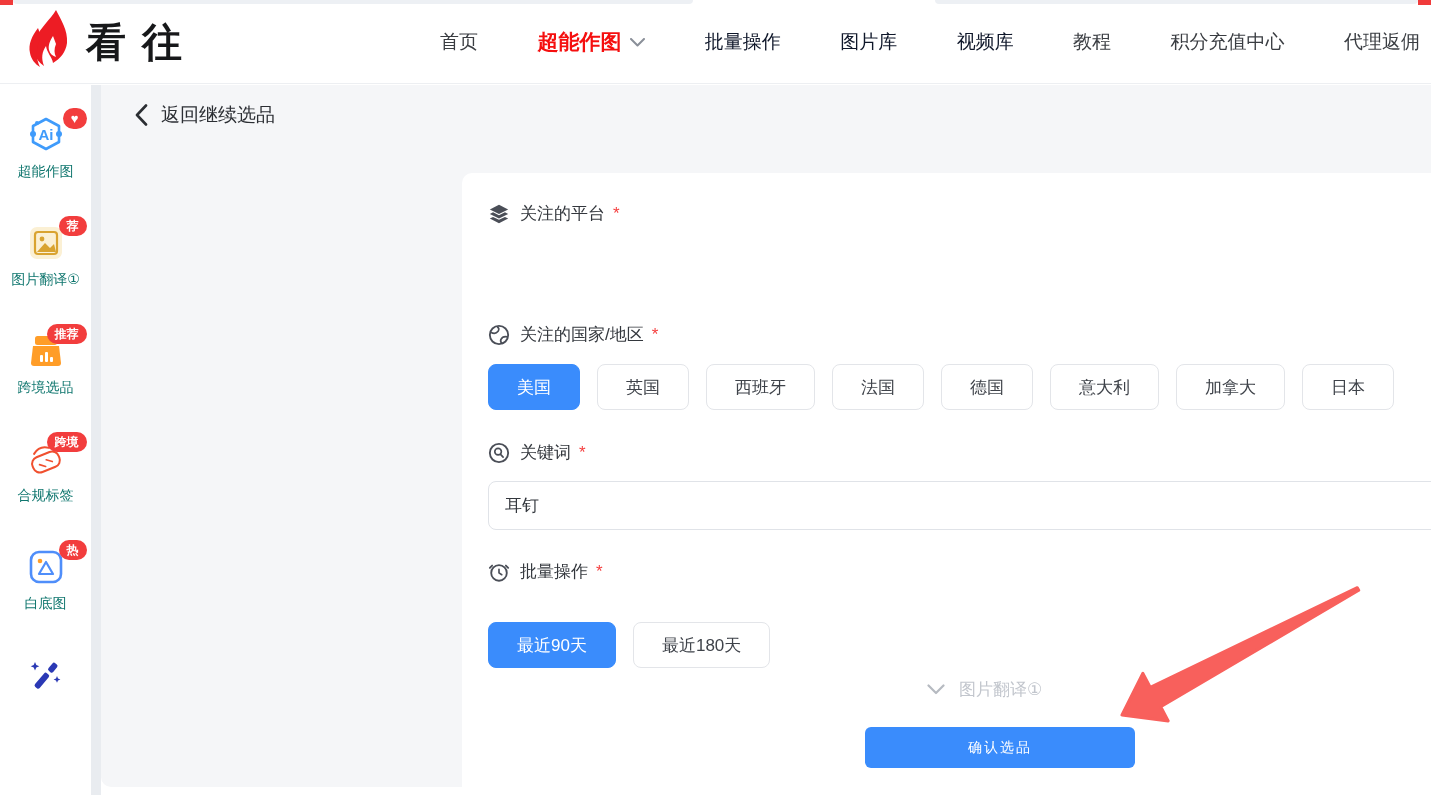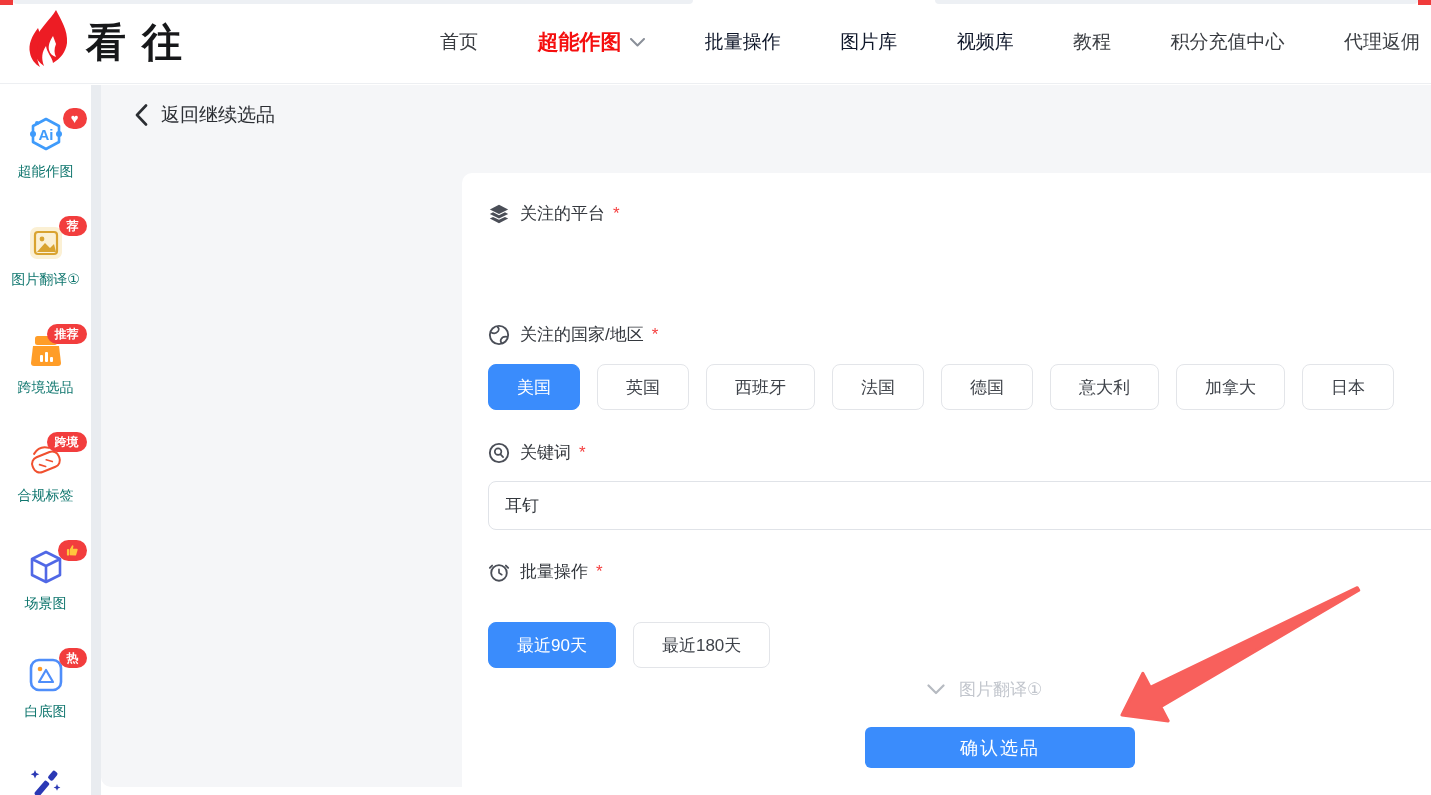--- a/index.html
+++ b/index.html
@@ -57,21 +57,21 @@
   .opt-btn.selected { background:#3a8cfc; border-color:#3a8cfc; color:#fff; }
 
   .kw-input { position:absolute; left:26px; right:-12px; top:308px; height:49px; border:1px solid #e0e3e8;
               border-radius:8px; font-size:17px; color:#33373d; padding:0 16px;
               font-family:"Liberation Sans","DejaVu Sans",sans-serif; outline:none; background:#fff; }
 
   .expand-row { position:absolute; left:465px; top:505px; display:flex; align-items:center; gap:14px;
                 color:#c2c6cd; font-size:17px; cursor:pointer; }
 
   .submit-btn { position:absolute; left:403px; top:554px; width:270px; height:41px; background:#3a8cfc;
-                border:none; border-radius:6px; color:#fff; font-size:18px; letter-spacing:2px;
+                border:none; border-radius:6px; color:#fff; font-size:14px; letter-spacing:2px;
                 cursor:pointer; font-family:"Liberation Sans","DejaVu Sans",sans-serif; }
 
   .arrow-annot { position:absolute; left:1098px; top:573px; width:284px; height:152px; z-index:25; pointer-events:none; }
 </style>
 </head>
 <body>
 
 <div id="app">
 
   <div class="strip red" style="left:0;width:13px;"></div>
@@ -184,36 +184,20 @@
               <line x1="13" y1="22" x2="18" y2="26" stroke="#f0502f" stroke-width="1.6" stroke-linecap="round"></line>
               <line x1="21" y1="20" x2="26" y2="24" stroke="#f0502f" stroke-width="1.6" stroke-linecap="round"></line>
             </g>
           </svg>
         </span>
         <span class="badge">跨境</span>
       </div>
       <span class="side-label">合规标签</span>
     </div>
 
-    <div class="side-item">
-      <div class="icon-wrap">
-        <span>
-          <svg width="38" height="38" viewBox="0 0 38 38">
-            <path d="M19 4 L33 11 L33 27 L19 34 L5 27 L5 11 Z M5 11 L19 18 L33 11 M19 18 L19 34" fill="none" stroke="#5068e6" stroke-width="2.6" stroke-linejoin="round" stroke-linecap="round"></path>
-          </svg>
-        </span>
-        <span class="badge">
-          <svg width="13" height="13" viewBox="0 0 14 14">
-            <path fill="#ffc53d" d="M4 6 L6.5 1.5 Q8 1 8 2.5 L7.5 5 L11.5 5 Q13 5 12.5 6.5 L11 11.5 Q10.8 12.5 9.5 12.5 L4 12 Z"></path>
-            <rect x="1" y="5.5" width="2.4" height="7" rx="1" fill="#ffc53d"></rect>
-          </svg>
-        </span>
-      </div>
-      <span class="side-label">场景图</span>
-    </div>
 
     <div class="side-item">
       <div class="icon-wrap">
         <span>
           <svg width="38" height="38" viewBox="0 0 38 38">
             <rect x="4" y="4" width="30" height="30" rx="8" fill="none" stroke="#4f8efa" stroke-width="2.6"></rect>
             <circle cx="13" cy="13" r="2.3" fill="#ff9d28"></circle>
             <path d="M19 14 L26 26 L12 26 Z" fill="none" stroke="#4f8efa" stroke-width="2.2" stroke-linejoin="round"></path>
           </svg>
         </span>

